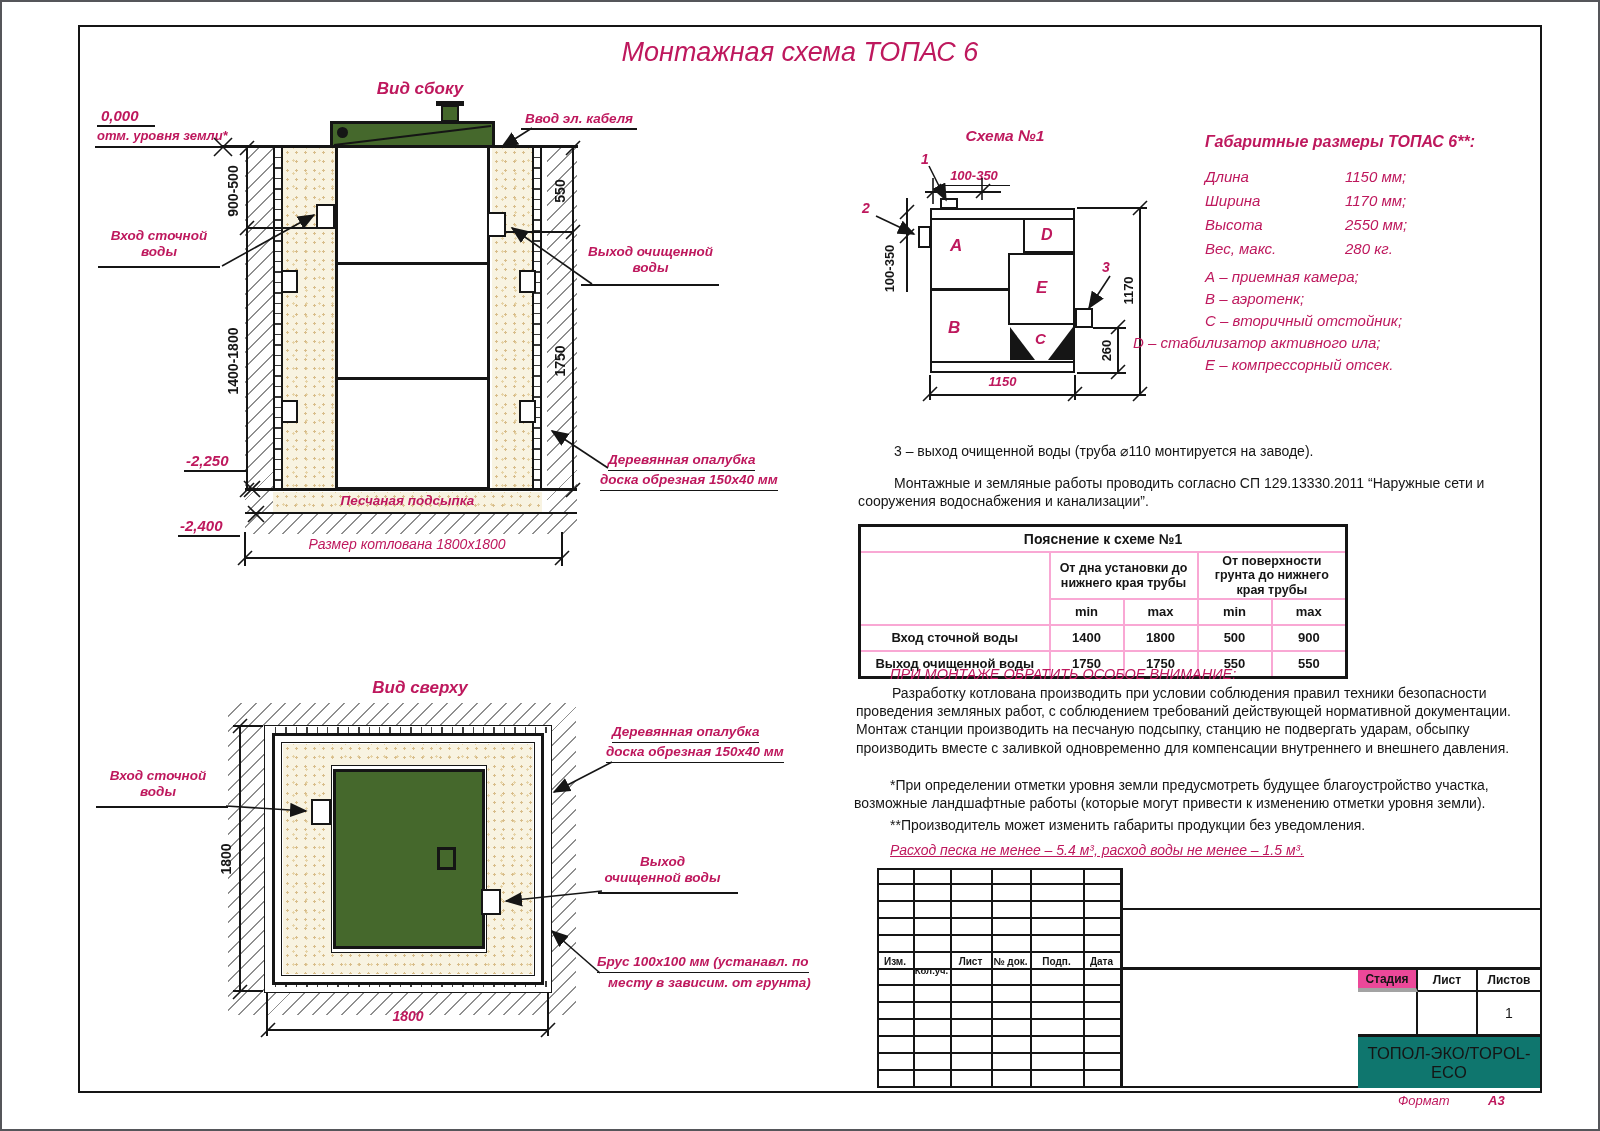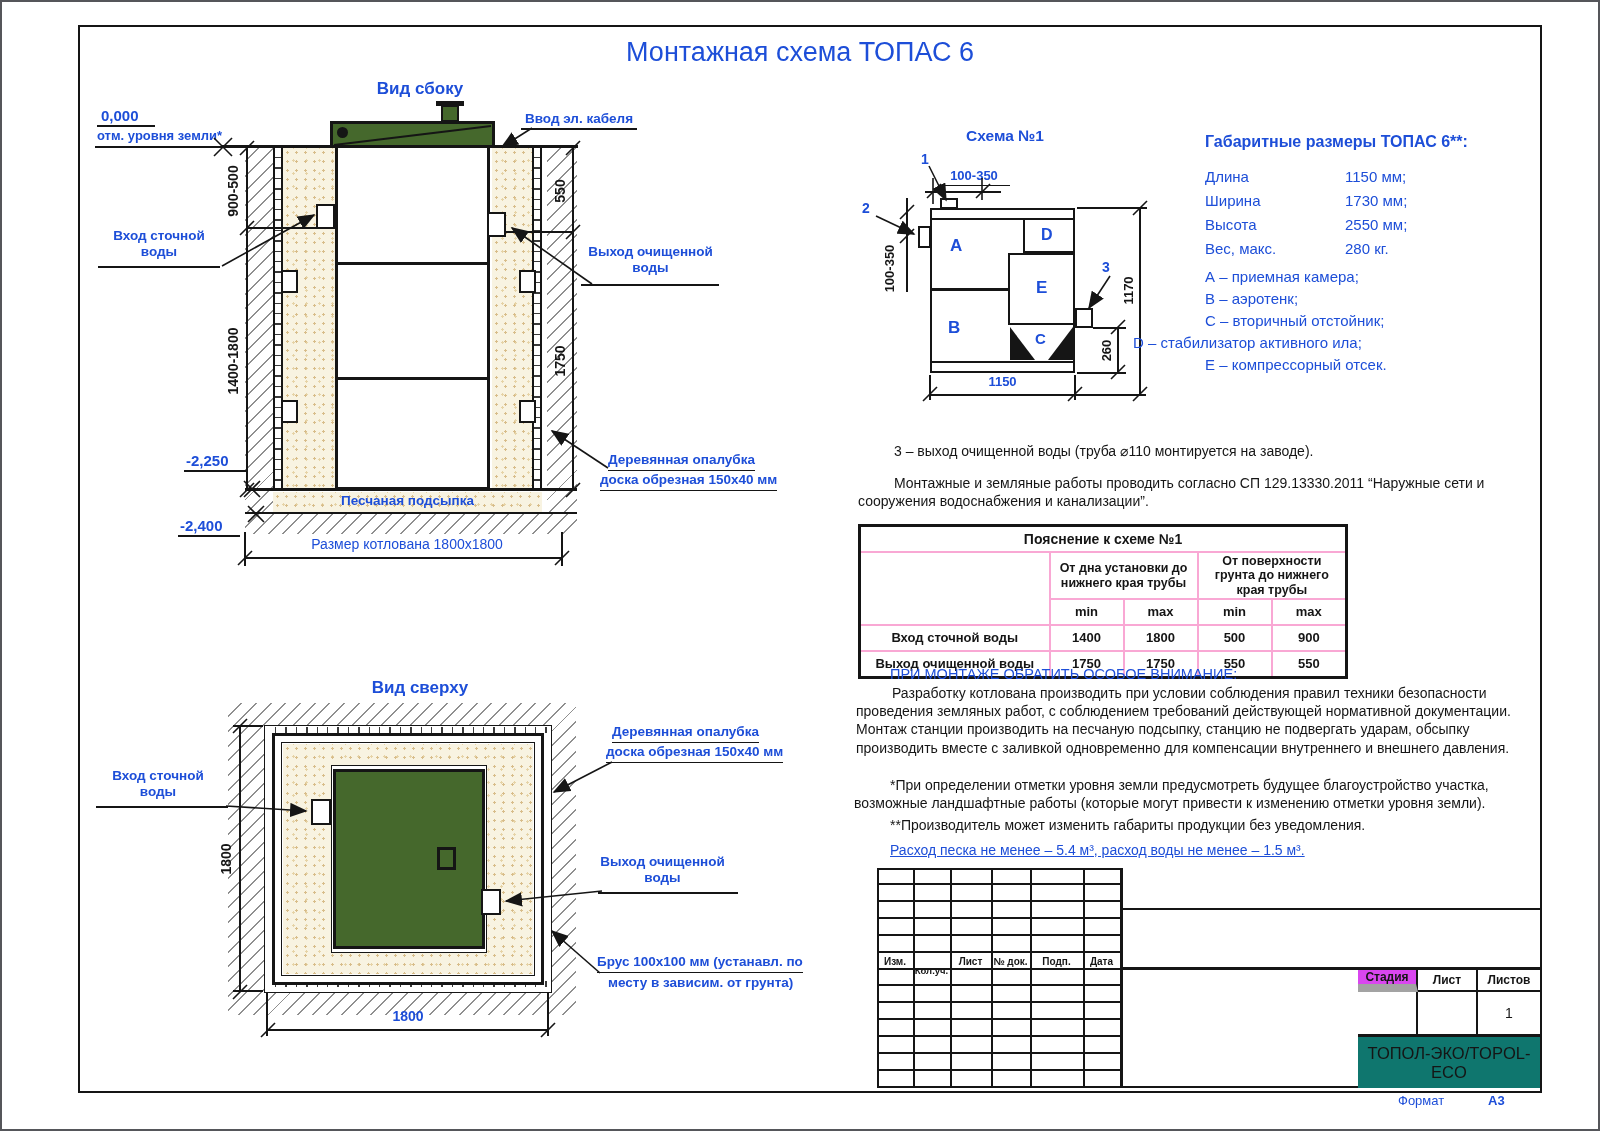--- a/index.html
+++ b/index.html
@@ -1,20 +1,20 @@
 <!DOCTYPE html>
 <html><head>
 <meta charset="utf-8">
 <style>
   html,body{margin:0;padding:0;background:#e8e8e8;}
   .page{position:relative;width:1600px;height:1131px;background:#fff;outline:2px solid #55565a;outline-offset:-2px;
         font-family:"Liberation Sans",sans-serif;color:#151515;overflow:hidden;}
   .frame{position:absolute;left:78px;top:25px;width:1460px;height:1064px;border:2px solid #151515;}
   .abs{position:absolute;}
-  .lbl{position:absolute;color:#1d4ed8;font-size:13.5px;line-height:1.22;}
+  .lbl{position:absolute;color:#be185d;font-size:13.5px;line-height:1.22;font-style:italic;}
   .b{font-weight:bold;}
   .ctr{text-align:center;}
   .hline{position:absolute;background:#151515;height:2px;}
   .vline{position:absolute;background:#151515;width:2px;}
   .uline{position:absolute;background:#151515;height:1.5px;}
   .rlbl{position:absolute;text-align:center;transform:rotate(-90deg);font-weight:bold;font-size:14px;white-space:nowrap;color:#151515;}
   .hatch{background-image:repeating-linear-gradient(135deg,rgba(0,0,0,0) 0 9px,#8f8f8f 9px 10.4px);}
   .sand{background-color:#f8f3e1;
         background-image:radial-gradient(#d8bd8a 1px,rgba(0,0,0,0) 1.4px),radial-gradient(#e6d3a6 1px,rgba(0,0,0,0) 1.4px);
         background-size:9px 9px,13px 13px;background-position:0 0,4px 6px;}
@@ -168,21 +168,21 @@
   <div class="hline" style="left:1077px;top:372px;width:49px;height:1.5px;"></div>
   <div class="hline" style="left:930px;top:394px;width:216px;height:1.5px;"></div>
   <div class="vline" style="left:929px;top:375px;height:25px;width:1.5px;"></div>
   <div class="vline" style="left:1074px;top:375px;height:25px;width:1.5px;"></div>
   <div class="lbl b ctr" style="left:955px;top:374px;width:95px;font-size:13px;">1150</div>
 
   <div class="lbl b" style="left:1205px;top:132px;font-size:16px;">Габаритные размеры ТОПАС 6**:</div>
   <div class="lbl" style="left:1205px;top:168px;font-size:15px;">Длина</div>
   <div class="lbl" style="left:1345px;top:168px;font-size:15px;">1150 мм;</div>
   <div class="lbl" style="left:1205px;top:192px;font-size:15px;">Ширина</div>
-  <div class="lbl" style="left:1345px;top:192px;font-size:15px;">1730 мм;</div>
+  <div class="lbl" style="left:1345px;top:192px;font-size:15px;">1170 мм;</div>
   <div class="lbl" style="left:1205px;top:216px;font-size:15px;">Высота</div>
   <div class="lbl" style="left:1345px;top:216px;font-size:15px;">2550 мм;</div>
   <div class="lbl" style="left:1205px;top:240px;font-size:15px;">Вес, макс.</div>
   <div class="lbl" style="left:1345px;top:240px;font-size:15px;">280 кг.</div>
   <div class="lbl" style="left:1205px;top:268px;font-size:15px;">А – приемная камера;</div>
   <div class="lbl" style="left:1205px;top:290px;font-size:15px;">В – аэротенк;</div>
   <div class="lbl" style="left:1205px;top:312px;font-size:15px;">С – вторичный отстойник;</div>
   <div class="lbl" style="left:1133px;top:334px;font-size:15px;">D – стабилизатор активного ила;</div>
   <div class="lbl" style="left:1205px;top:356px;font-size:15px;">Е – компрессорный отсек.</div>
 
@@ -247,21 +247,21 @@
 
   <div class="tb-cell b" style="left:877px;top:953px;width:36px;height:16px;font-size:10px;">Изм.</div>
   <div class="tb-cell b" style="left:913px;top:953px;width:37px;height:34px;font-size:9.5px;">Кол.уч.</div>
   <div class="tb-cell b" style="left:950px;top:953px;width:41px;height:16px;font-size:10px;">Лист</div>
   <div class="tb-cell b" style="left:991px;top:953px;width:39px;height:16px;font-size:10px;">№ док.</div>
   <div class="tb-cell b" style="left:1030px;top:953px;width:53px;height:16px;font-size:10px;">Подп.</div>
   <div class="tb-cell b" style="left:1083px;top:953px;width:37px;height:16px;font-size:10px;">Дата</div>
 
   <div class="box" style="left:1123px;top:868px;width:417px;height:42px;background:#fff;border-bottom:2px solid #151515;"></div>
   <div class="box" style="left:1123px;top:910px;width:417px;height:60px;background:#fff;border-bottom:3px solid #151515;"></div>
-  <div class="tb-cell b" style="left:1358px;top:970px;width:60px;height:22px;border-bottom:8px solid #a3a3a3;border-right:2px solid #151515;font-size:12px;background:#d946ef;">Стадия</div>
+  <div class="tb-cell b" style="left:1358px;top:970px;width:60px;height:22px;border-bottom:4px solid #a3a3a3;border-right:2px solid #151515;font-size:12px;background:#ec4899;">Стадия</div>
   <div class="tb-cell b" style="left:1418px;top:970px;width:60px;height:22px;border-bottom:2px solid #151515;border-right:2px solid #151515;font-size:12px;background:#fff;">Лист</div>
   <div class="tb-cell b" style="left:1478px;top:970px;width:62px;height:22px;border-bottom:2px solid #151515;font-size:12px;background:#fff;">Листов</div>
   <div class="tb-cell" style="left:1358px;top:992px;width:60px;height:45px;border-right:2px solid #151515;border-bottom:3px solid #151515;background:#fff;"></div>
   <div class="tb-cell" style="left:1418px;top:992px;width:60px;height:45px;border-right:2px solid #151515;border-bottom:3px solid #151515;background:#fff;"></div>
   <div class="tb-cell" style="left:1478px;top:992px;width:62px;height:45px;border-bottom:3px solid #151515;font-size:14px;background:#fff;">1</div>
   <div class="tb-cell" style="left:1358px;top:1037px;width:182px;height:51px;font-size:16.5px;background:#0f766e;">ТОПОЛ-ЭКО/TOPOL-ECO</div>
   <div class="lbl" style="left:1398px;top:1093px;font-size:13px;">Формат</div>
   <div class="lbl b" style="left:1488px;top:1093px;font-size:13px;">А3</div>
 
   <svg class="overlay" width="1600" height="1131" viewBox="0 0 1600 1131">

